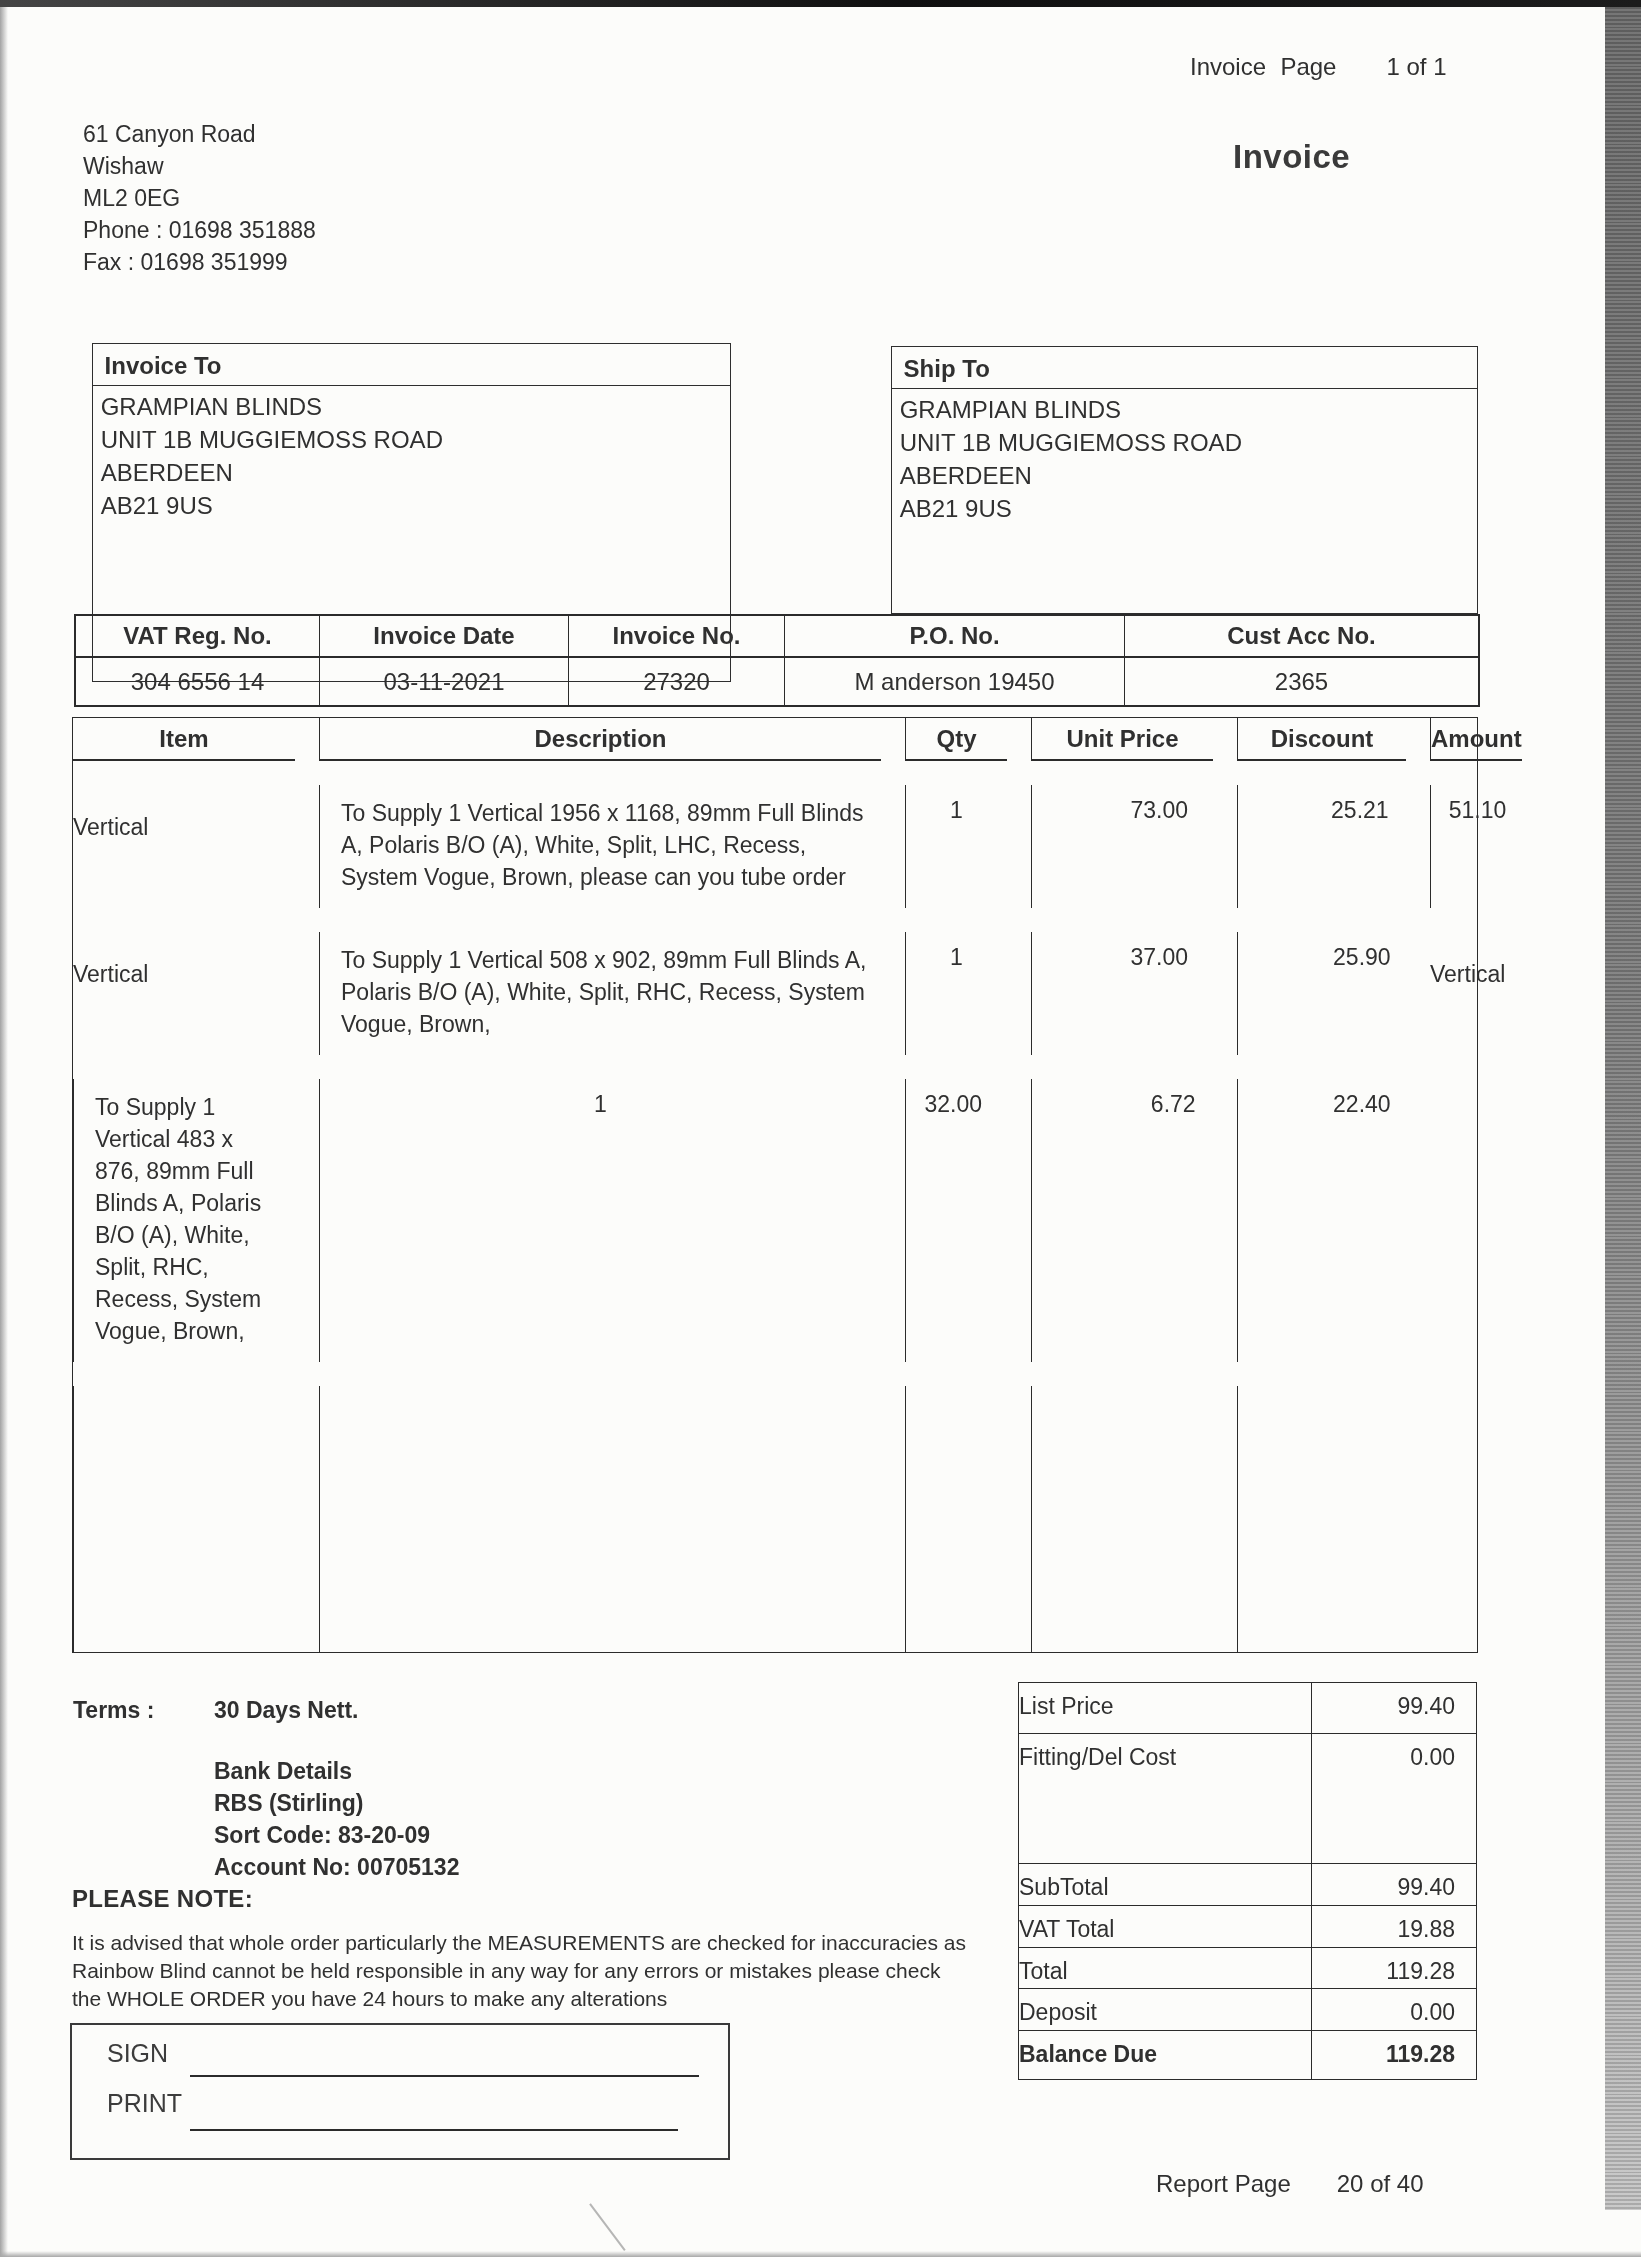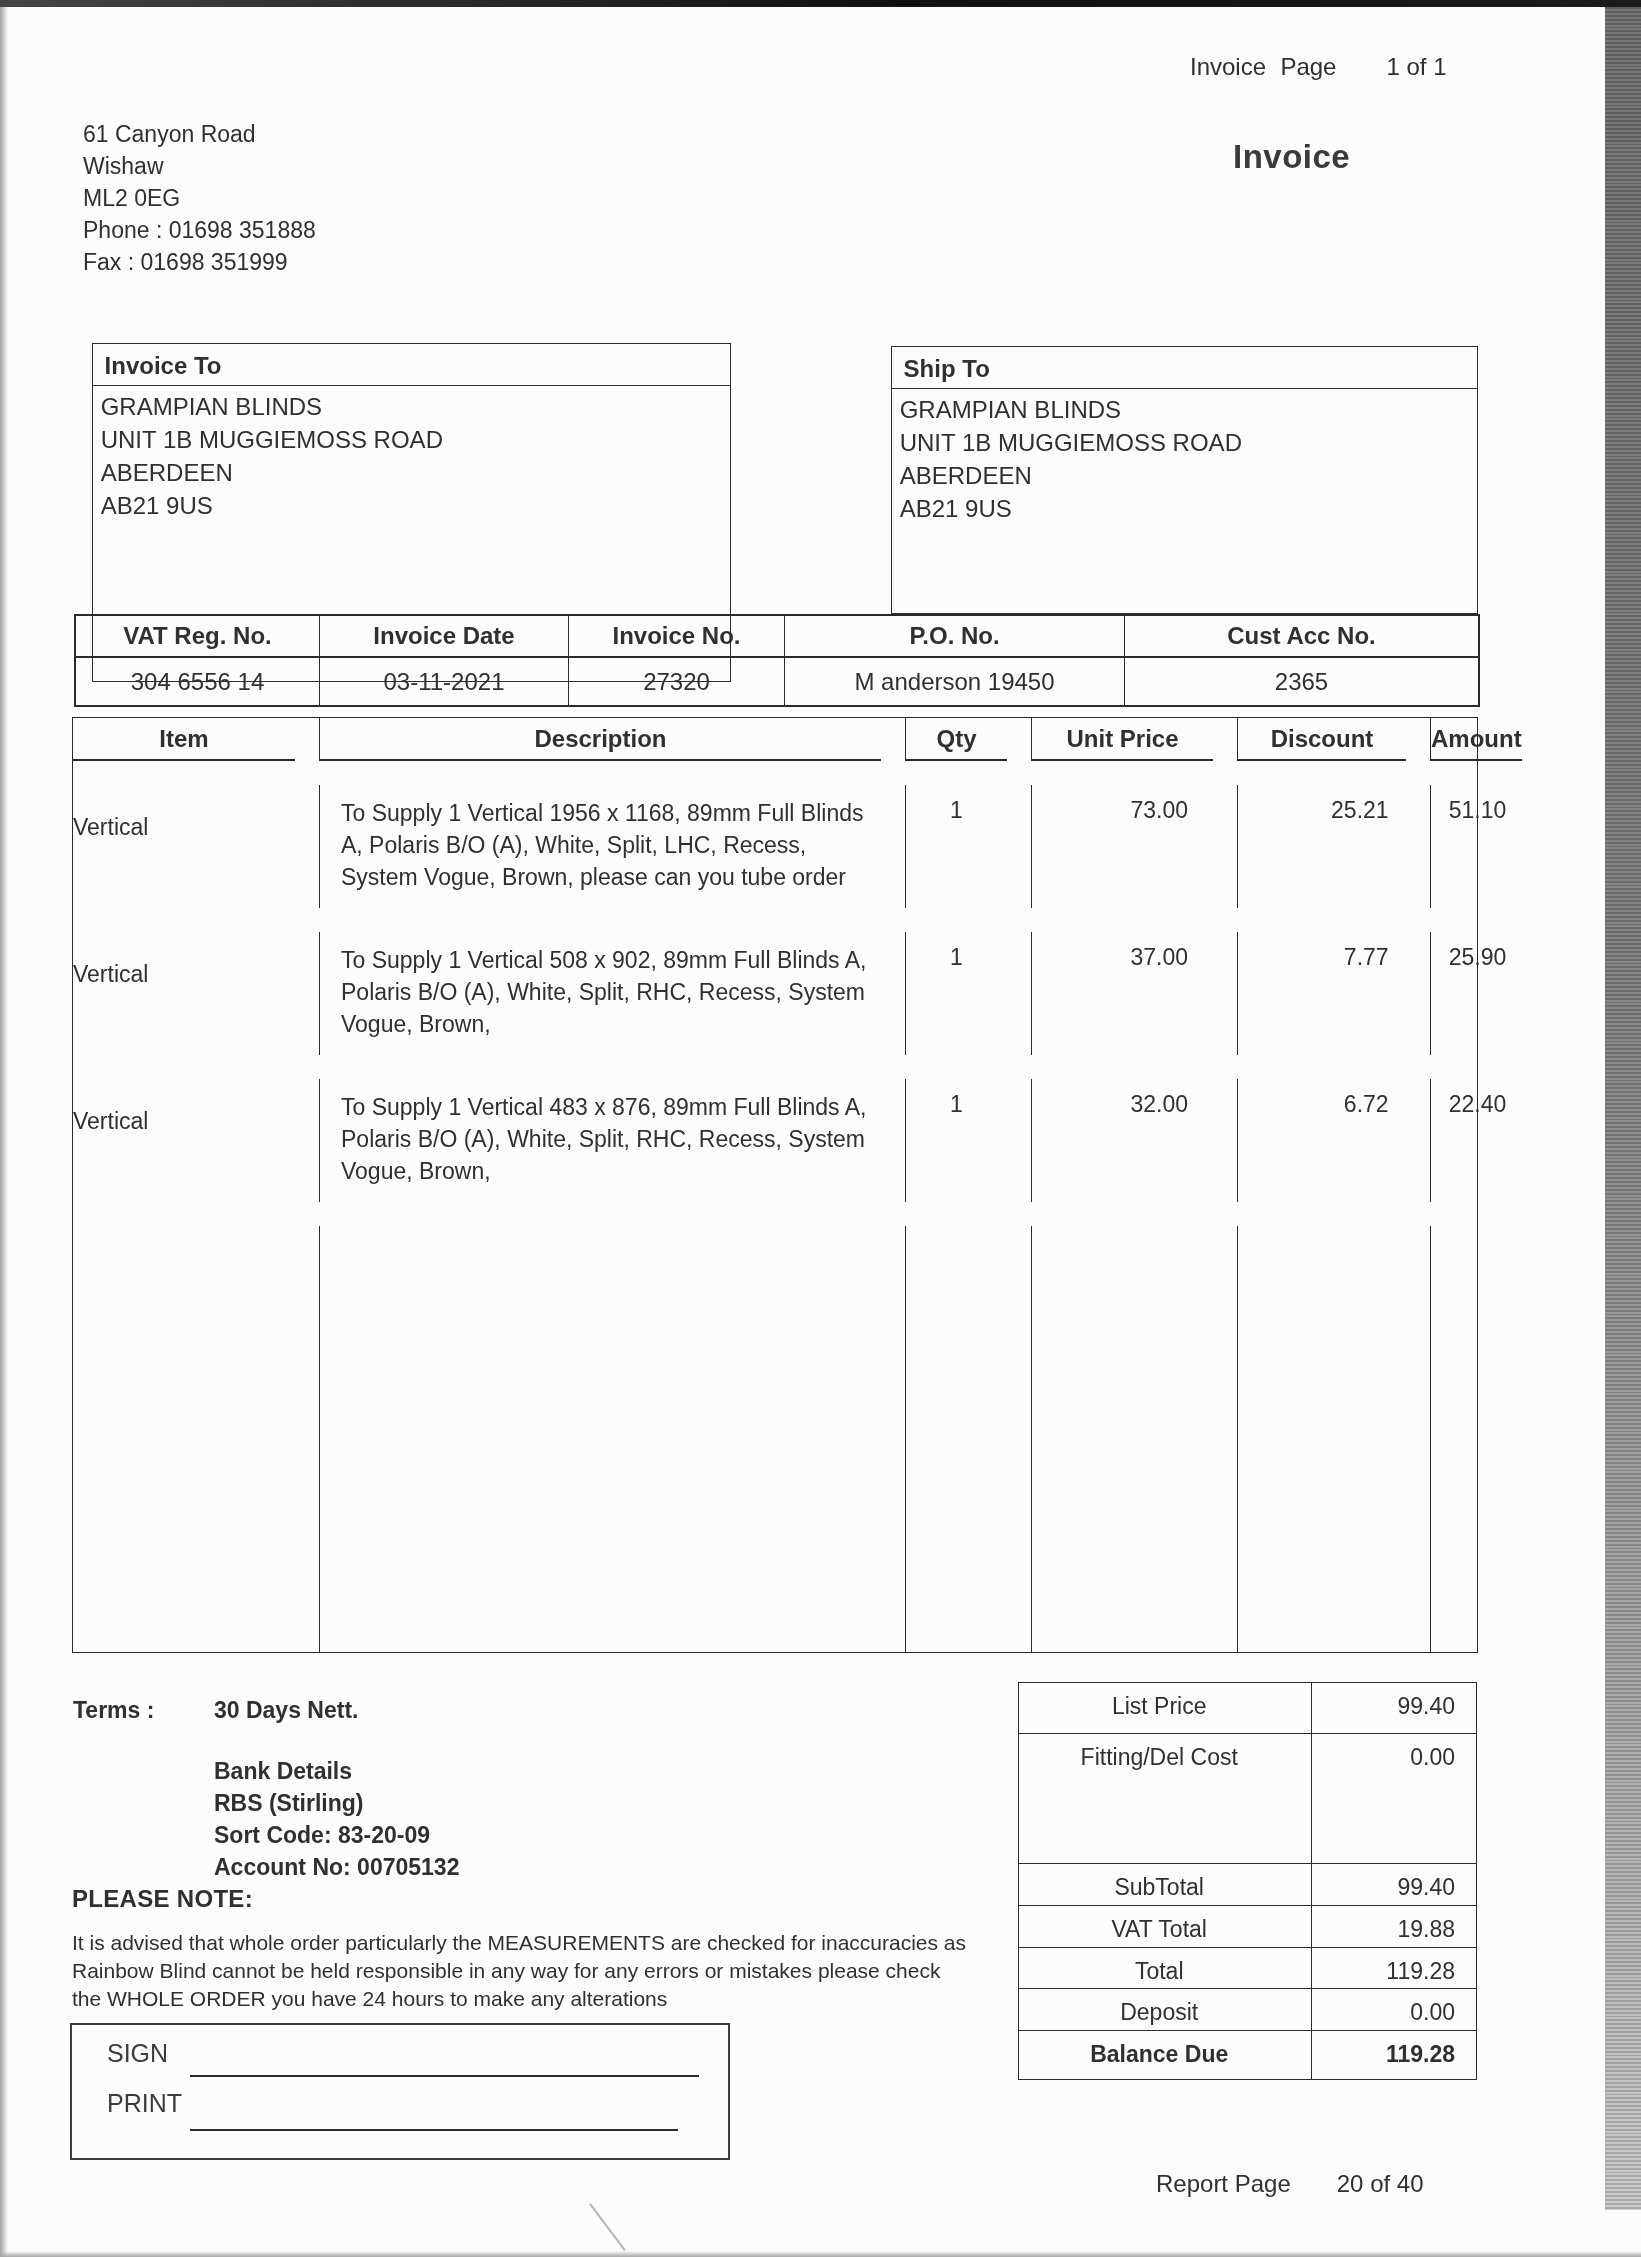--- a/index.html
+++ b/index.html
@@ -73,21 +73,21 @@
   .terms-line{position:absolute;left:73px;top:1697px;font-size:23px;font-weight:bold;display:flex;}
   .terms-line .lbl{width:141px;}
   .bank-block{position:absolute;left:214px;top:1755px;font-size:23px;font-weight:bold;line-height:32px;}
   .please-note{position:absolute;left:72px;top:1885px;font-size:24px;font-weight:bold;letter-spacing:0.3px;}
   .note-body{position:absolute;left:72px;top:1929px;width:898px;font-size:21px;line-height:28px;}
 
   
   .totals-box{position:absolute;left:1018px;top:1682px;width:459px;height:398px;
     border:1.9px solid #2b2b2b;display:grid;grid-template-columns:293px 1fr;
     grid-template-rows:51px 130px 42px 42px 41px 42px 1fr;font-size:23px;}
-  .totals-box .tl{text-align:center;padding:9.7px 11.6px 0 0;border-right:1.9px solid #2b2b2b;border-bottom:1.9px solid #2b2b2b;}
+  .totals-box .tl{text-align:left;padding:9.7px 11.6px 0 0;border-right:1.9px solid #2b2b2b;border-bottom:1.9px solid #2b2b2b;}
   .totals-box .tv{text-align:right;padding:9.7px 21px 0 0;border-bottom:1.9px solid #2b2b2b;}
   .totals-box .last{border-bottom:none;}
   .totals-box .bold{font-weight:bold;}
 
   
   .sign-box{position:absolute;left:70px;top:2023px;width:660px;height:137px;border:2.9px solid #3a3a3a;}
   .sign-box .lbl{position:absolute;left:35px;font-size:25px;color:#3c3c3c;}
   .sign-lbl{top:13.5px;}
   .print-lbl{top:64px;}
   .sig-line{position:absolute;height:1.9px;background:#2b2b2b;}
@@ -167,21 +167,20 @@
     <div class="c cell-desc">To Supply 1 Vertical  1956 x 1168, 89mm Full Blinds A, Polaris B/O (A), White, Split, LHC, Recess, System Vogue, Brown, please can you tube order</div>
     <div class="c cell-qty">1</div>
     <div class="c cell-num pad-unit">73.00</div>
     <div class="c cell-num pad-disc">25.21</div>
     <div class="c cell-num pad-amt">51.10</div>
 
     <div class="c first cell-item">Vertical</div>
     <div class="c cell-desc">To Supply 1 Vertical  508 x 902, 89mm Full Blinds A, Polaris B/O (A), White, Split, RHC, Recess, System Vogue, Brown,</div>
     <div class="c cell-qty">1</div>
     <div class="c cell-num pad-unit">37.00</div>
-    <div class="c cell-num pad-disc">7.77</div>
     <div class="c cell-num pad-amt">25.90</div>
 
     <div class="c first cell-item">Vertical</div>
     <div class="c cell-desc">To Supply 1 Vertical  483 x 876, 89mm Full Blinds A, Polaris B/O (A), White, Split, RHC, Recess, System Vogue, Brown,</div>
     <div class="c cell-qty">1</div>
     <div class="c cell-num pad-unit">32.00</div>
     <div class="c cell-num pad-disc">6.72</div>
     <div class="c cell-num pad-amt">22.40</div>
 
     <div class="c first"></div>

